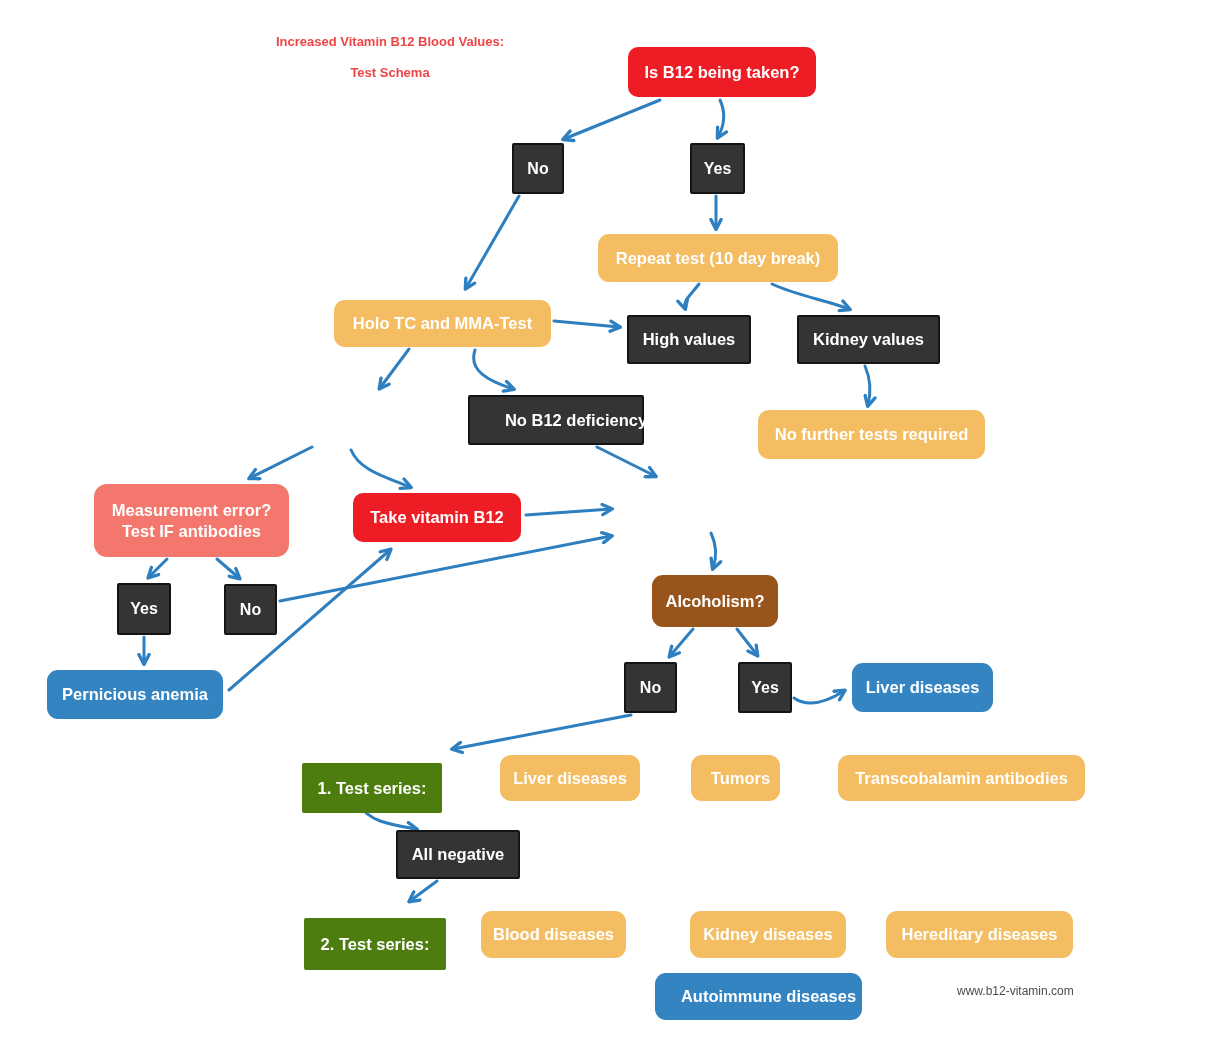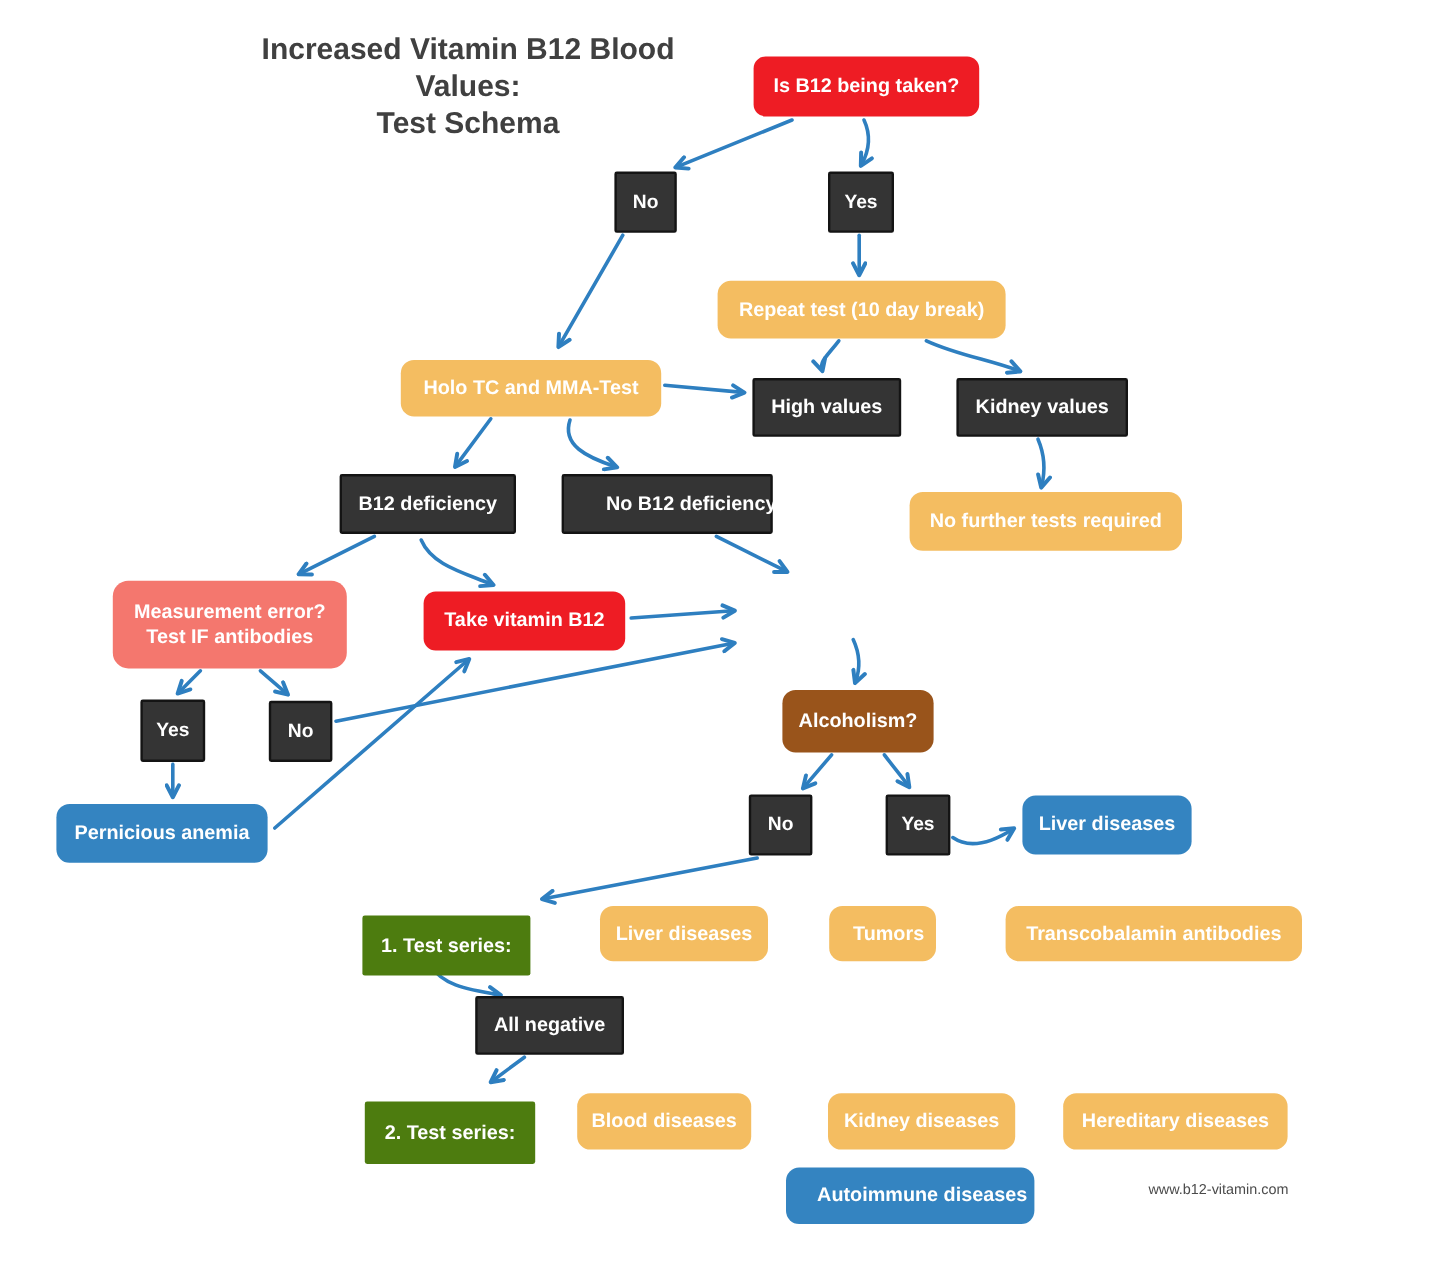--- a/index.html
+++ b/index.html
@@ -17,21 +17,21 @@
   .orange{background:#f4bd61;border-radius:11px;}
   .dark{background:#343434;border:2px solid #141414;border-radius:2px;}
   .grayr{background:#b9b9b9;border-radius:11px;}
   .grays{background:#4d7c0f;border-radius:2px;margin-top:10px;}
   .blue{background:#3484c1;border-radius:11px;}
   .salmon{background:#f4776e;border-radius:13px;}
   .brown{background:#99541b;border-radius:11px;}
   .small{font-size:16px;}
   #title{
     position:absolute;left:180px;top:26px;width:420px;text-align:center;
-    color:#404040;font-size:25px;font-weight:bold;line-height:31px;
+    color:#ef4444;font-size:13px;font-weight:bold;line-height:31px;
   }
   #site-url{
     position:absolute;left:957px;top:984px;color:#4b4b4b;font-size:12px;font-weight:normal;
   }
 </style>
 </head>
 <body>
 
 <div id="stage">
 
@@ -101,23 +101,20 @@
   </div>
 
   <div class="node dark" style="left:797px;top:315px;width:143px;height:49px;">
     <span>Kidney values</span>
   </div>
 
   <div class="node orange" style="left:758px;top:410px;width:227px;height:49px;">
     <span>No further tests required</span>
   </div>
 
-  <div class="node dark" style="left:283px;top:395px;width:147px;height:50px;">
-    <span>B12 deficiency</span>
-  </div>
 
   <div class="node dark" style="left:468px;top:395px;width:176px;height:50px;padding-left:40px;">
     <span>No B12 deficiency</span>
   </div>
 
   <div class="node salmon" style="left:94px;top:484px;width:195px;height:73px;">
     <div>Measurement error?</div>
     <div>Test IF antibodies</div>
   </div>
 

